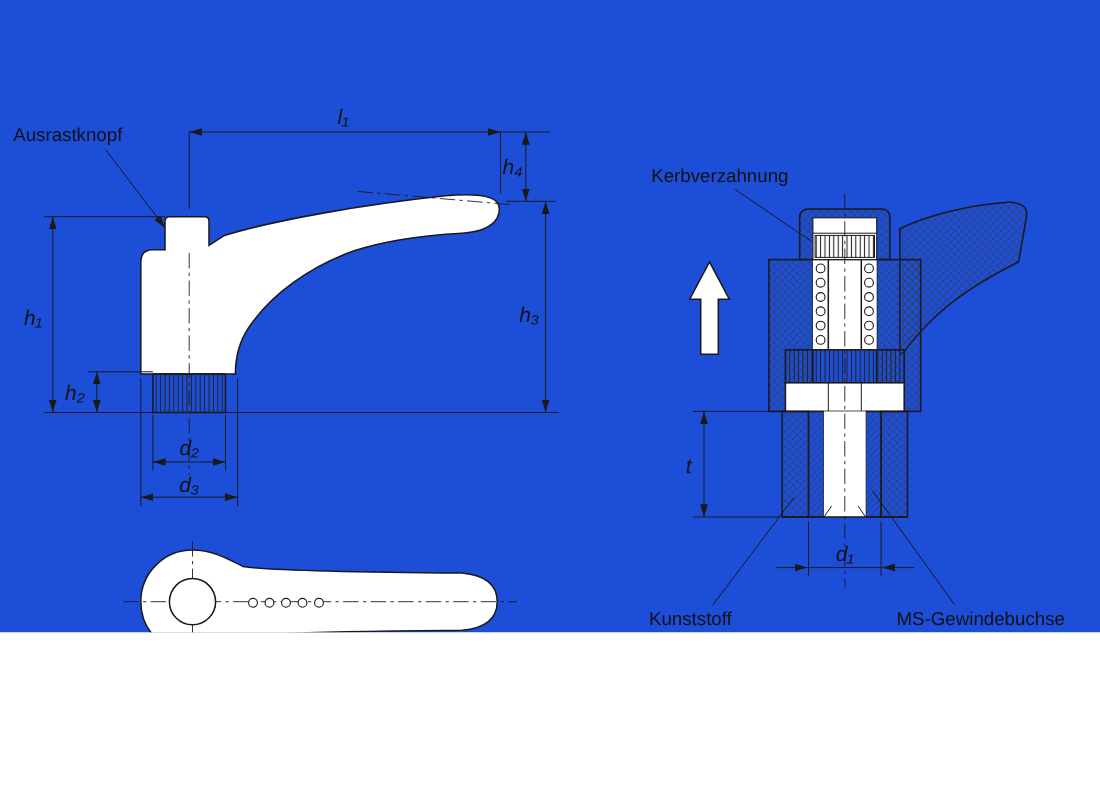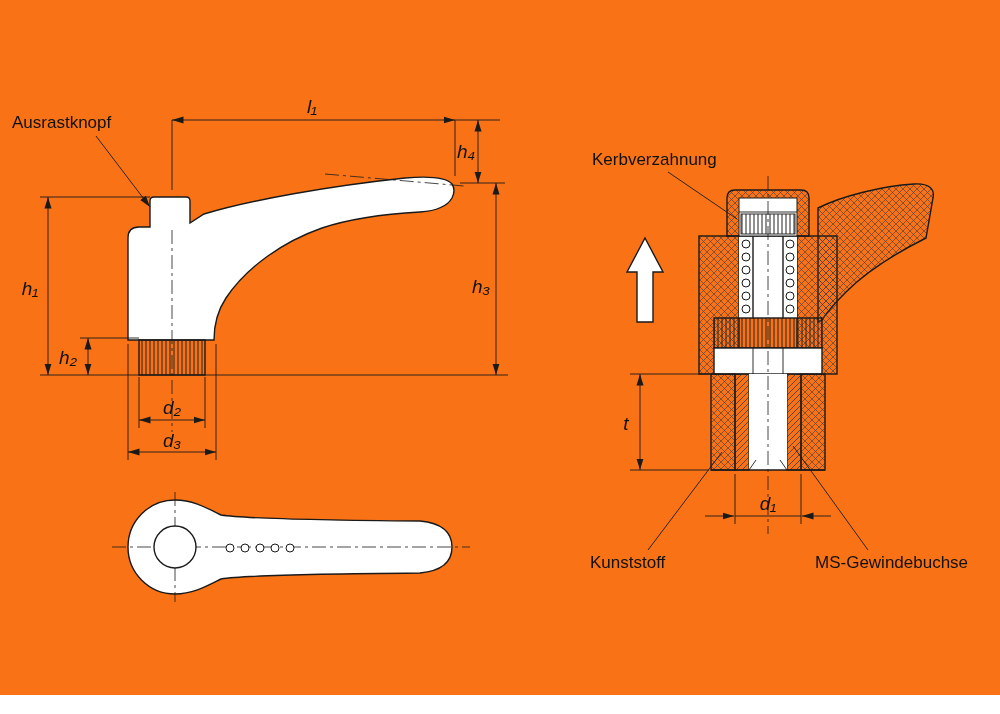--- a/index.html
+++ b/index.html
@@ -1,16 +1,16 @@
 <!DOCTYPE html>
 <html><head>
 <meta charset="utf-8">
 <style>
   html,body{margin:0;padding:0;background:#ffffff;}
-  .canvas{width:1000px;height:695px;background:#f97316;position:relative;overflow:hidden;
+  .canvas{width:1000px;height:575px;background:#1d4ed8;position:relative;overflow:hidden;
           font-family:"Liberation Sans",sans-serif;text-decoration:underline;}
   svg{display:block;}
   .outline{fill:#ffffff;stroke:#1a1a1a;stroke-width:1.4;}
   .thick{stroke:#1a1a1a;stroke-width:1.4;fill:none;}
   .thin{stroke:#1a1a1a;stroke-width:0.9;fill:none;}
   .dim{stroke:#1a1a1a;stroke-width:0.9;fill:none;}
   .cl{stroke:#1a1a1a;stroke-width:0.8;fill:none;stroke-dasharray:14 4 3 4;}
   .word-label{font:17px "Liberation Sans", sans-serif;fill:#111;}
   .dim-label{font:italic 19px "Liberation Sans", sans-serif;fill:#111;}
 </style>

